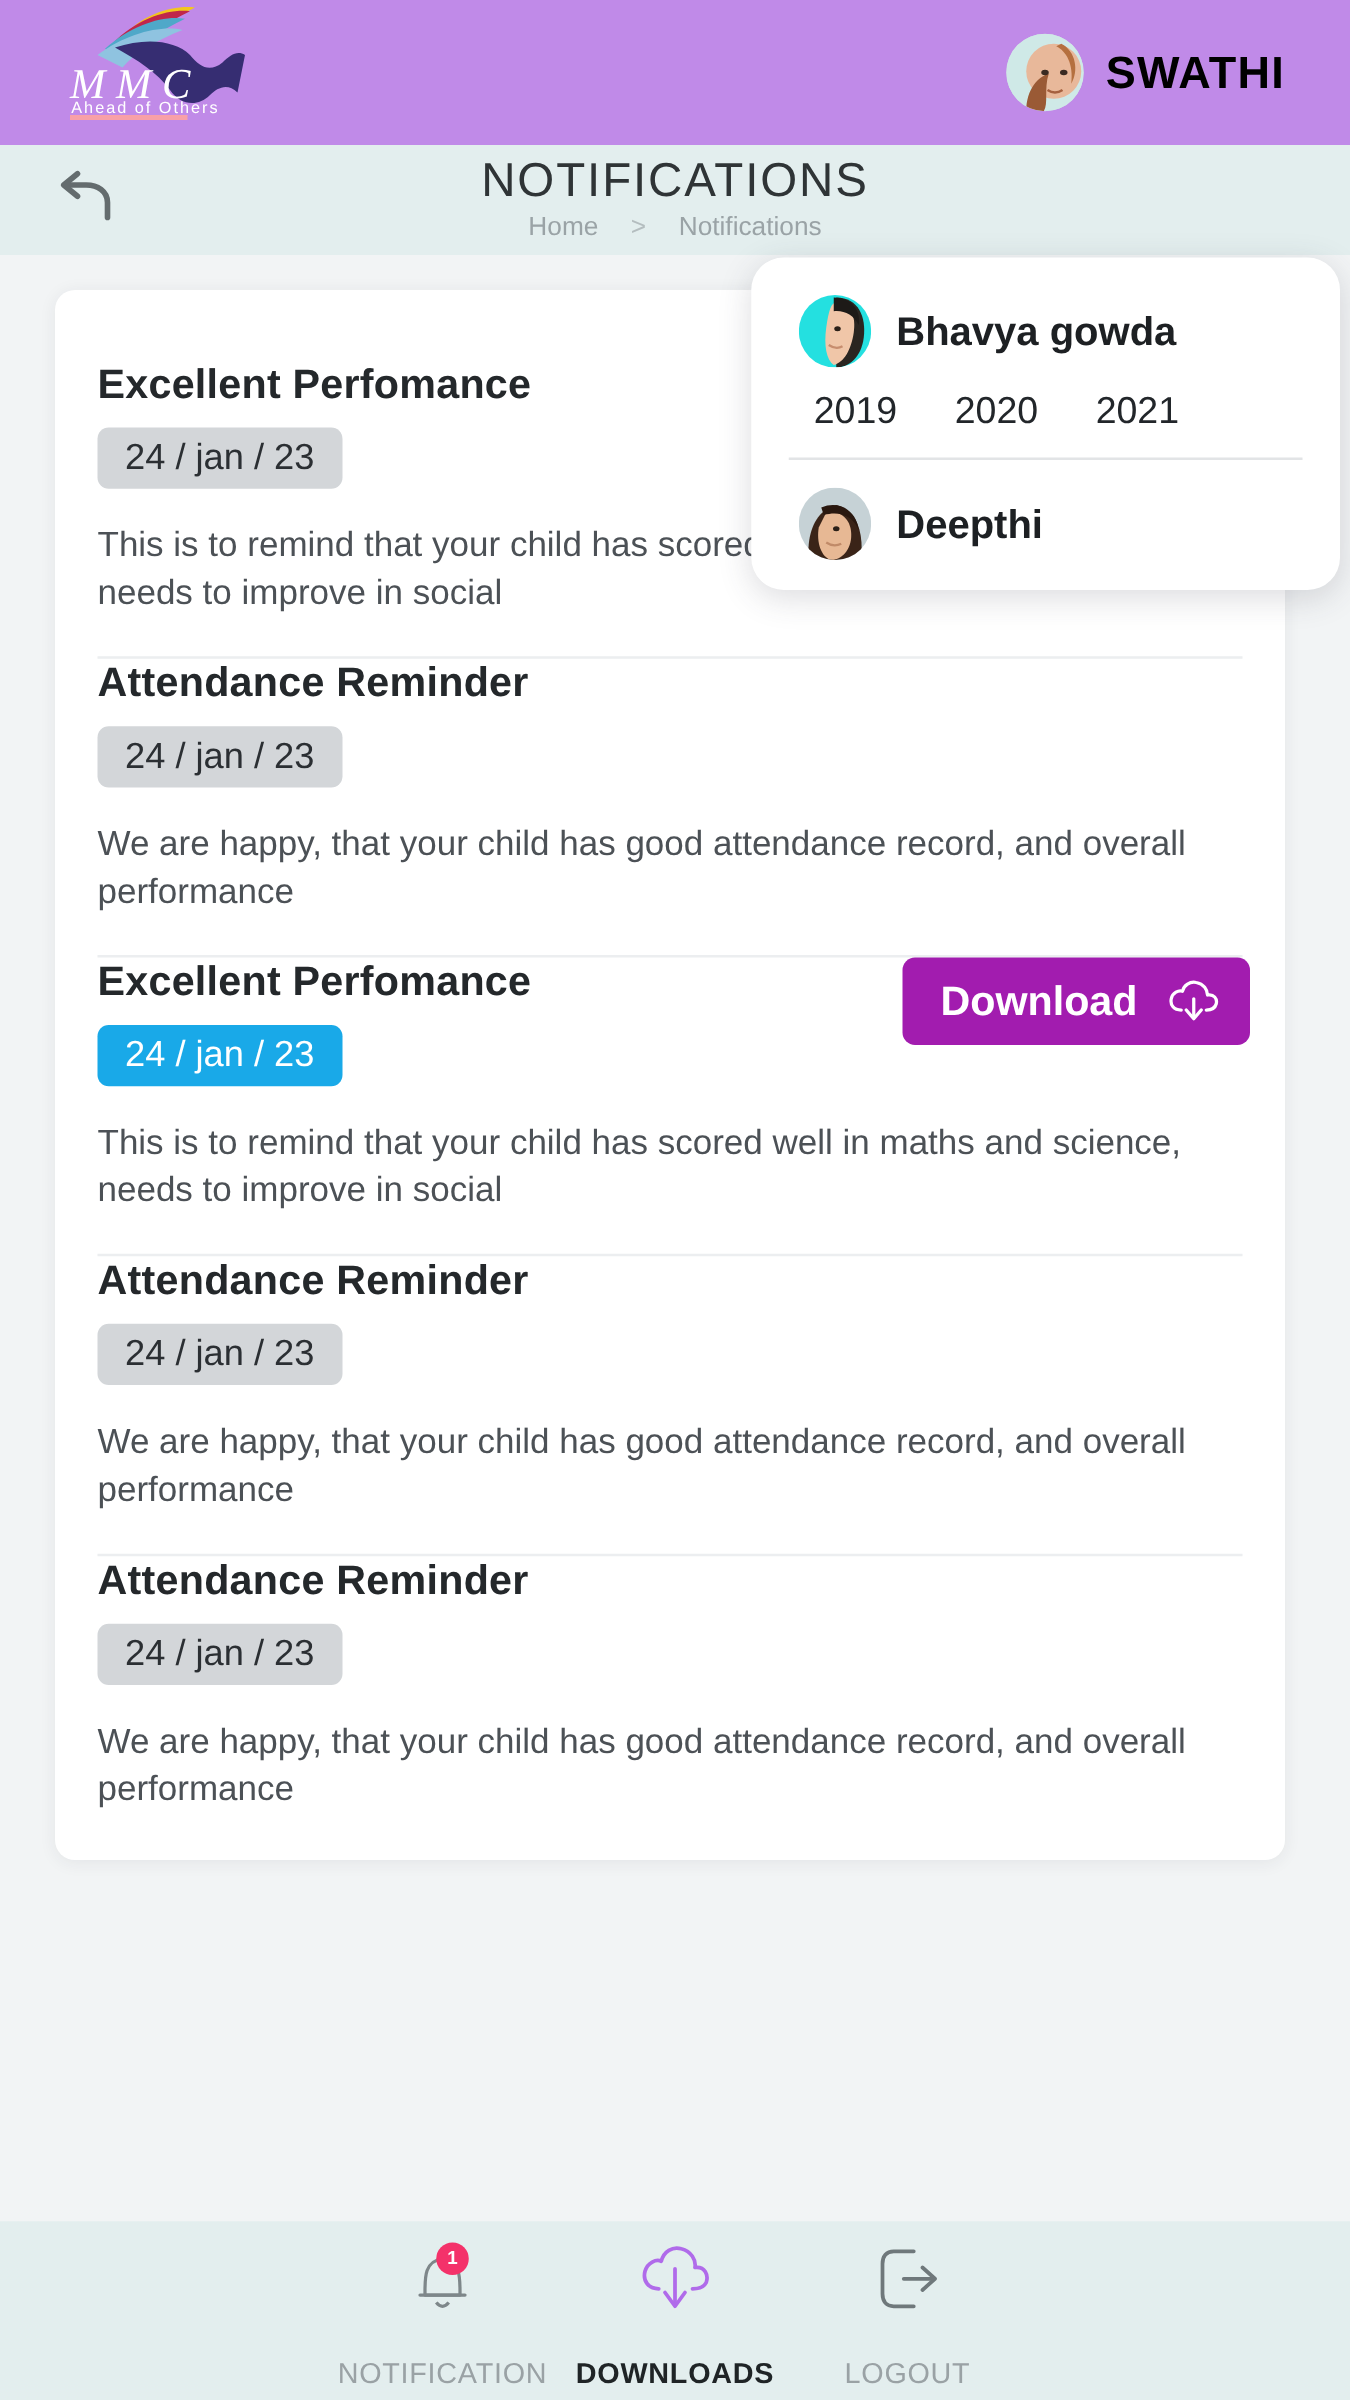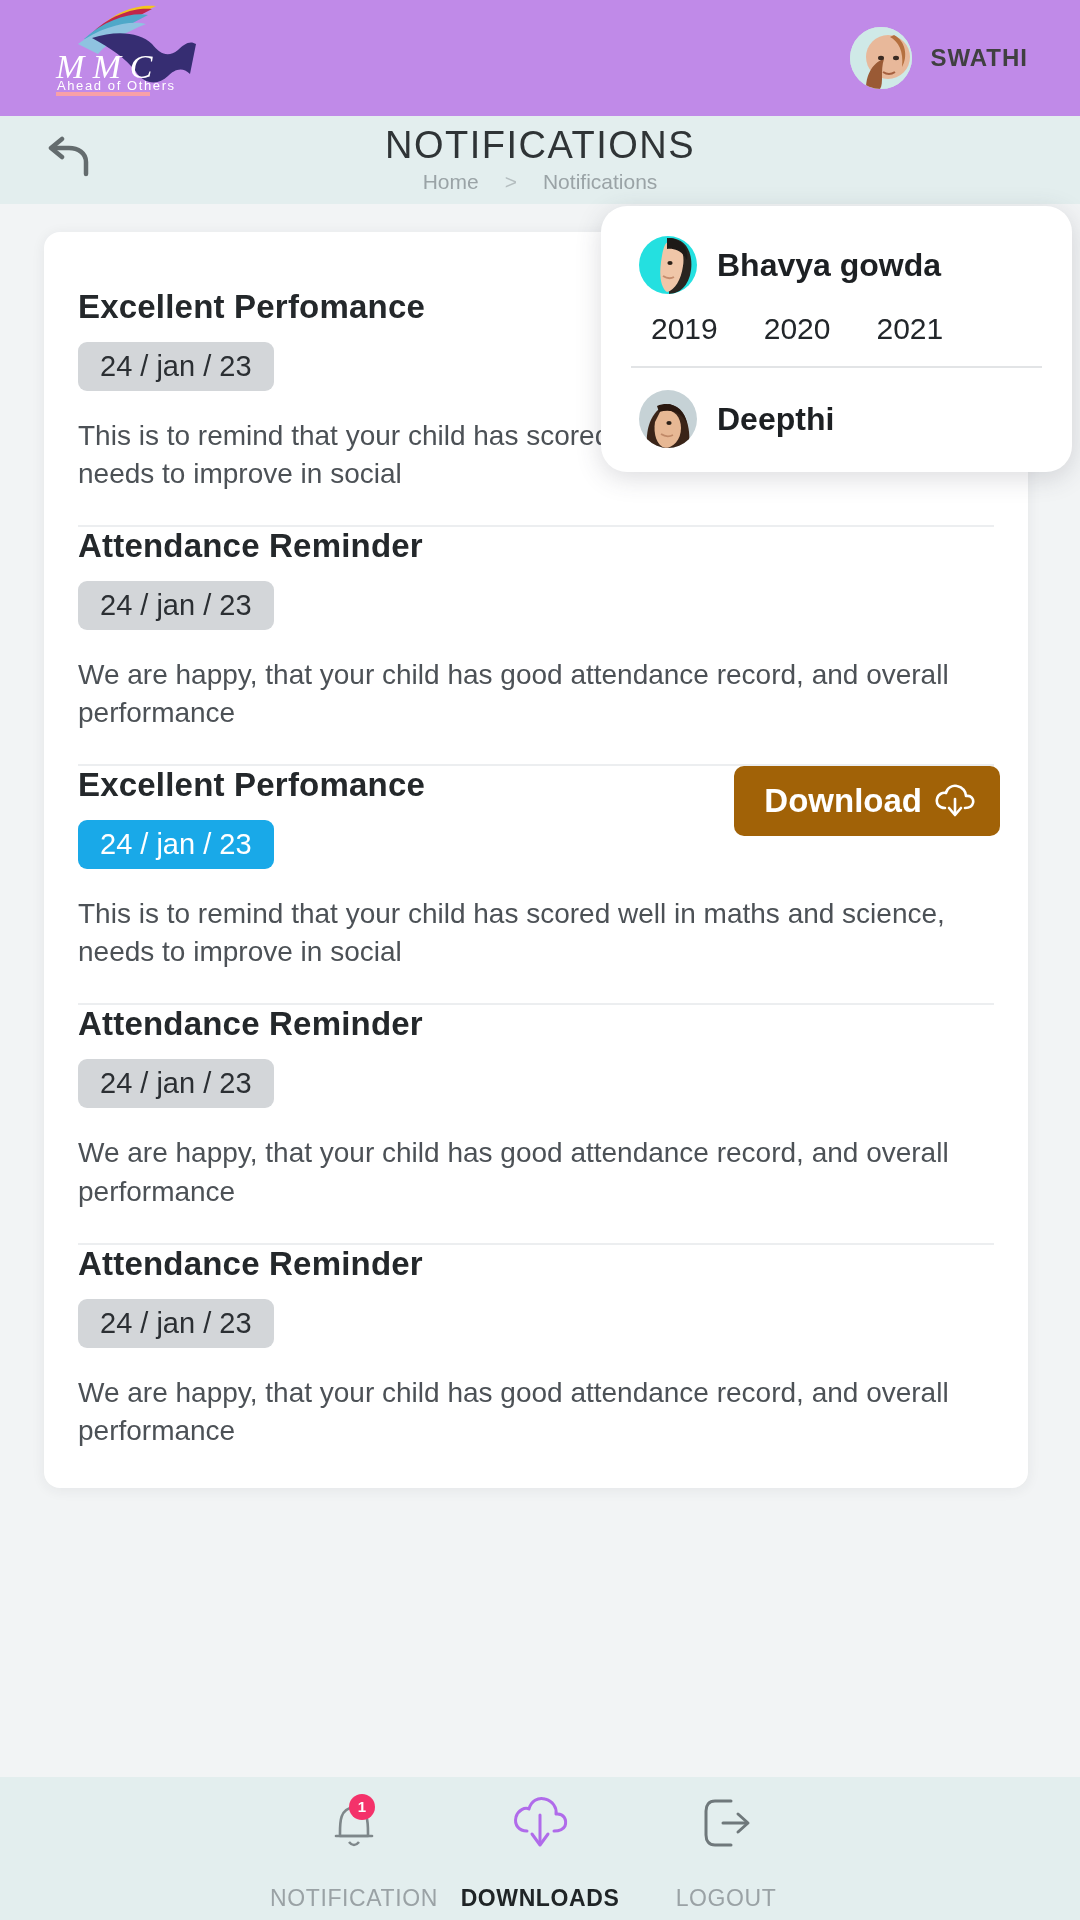--- a/index.html
+++ b/index.html
@@ -45,22 +45,22 @@
   }
   .user-avatar {
     width: 62px; height: 62px;
     border-radius: 50%;
     overflow: hidden;
     background: #cfe3e3;
     position: relative;
     flex: 0 0 auto;
   }
   .user-name {
-    color: #404040;
-    font-size: 24px;
+    color: #000000;
+    font-size: 36px;
     font-weight: bold;
     letter-spacing: 1px;
   }
 
   
   .pagehead {
     position: relative;
     height: 88px;
     background: #e3eeee;
     display: flex;
@@ -195,22 +195,22 @@
   }
   .notif-sep {
     height: 2px;
     background: #eceef0;
     margin: 32px 34px 0 34px;
   }
 
   .dl-btn {
     display: inline-flex;
     align-items: center;
-    gap: 12px;
-    background: #a16207;
+    gap: 24px;
+    background: #a21caf;
     color: #ffffff;
     border: none;
     border-radius: 10px;
     padding: 16px 24px 16px 30px;
     font-size: 33px;
     font-weight: bold;
     font-family: "Liberation Sans", sans-serif;
     cursor: pointer;
     margin-right: -6px;
   }

